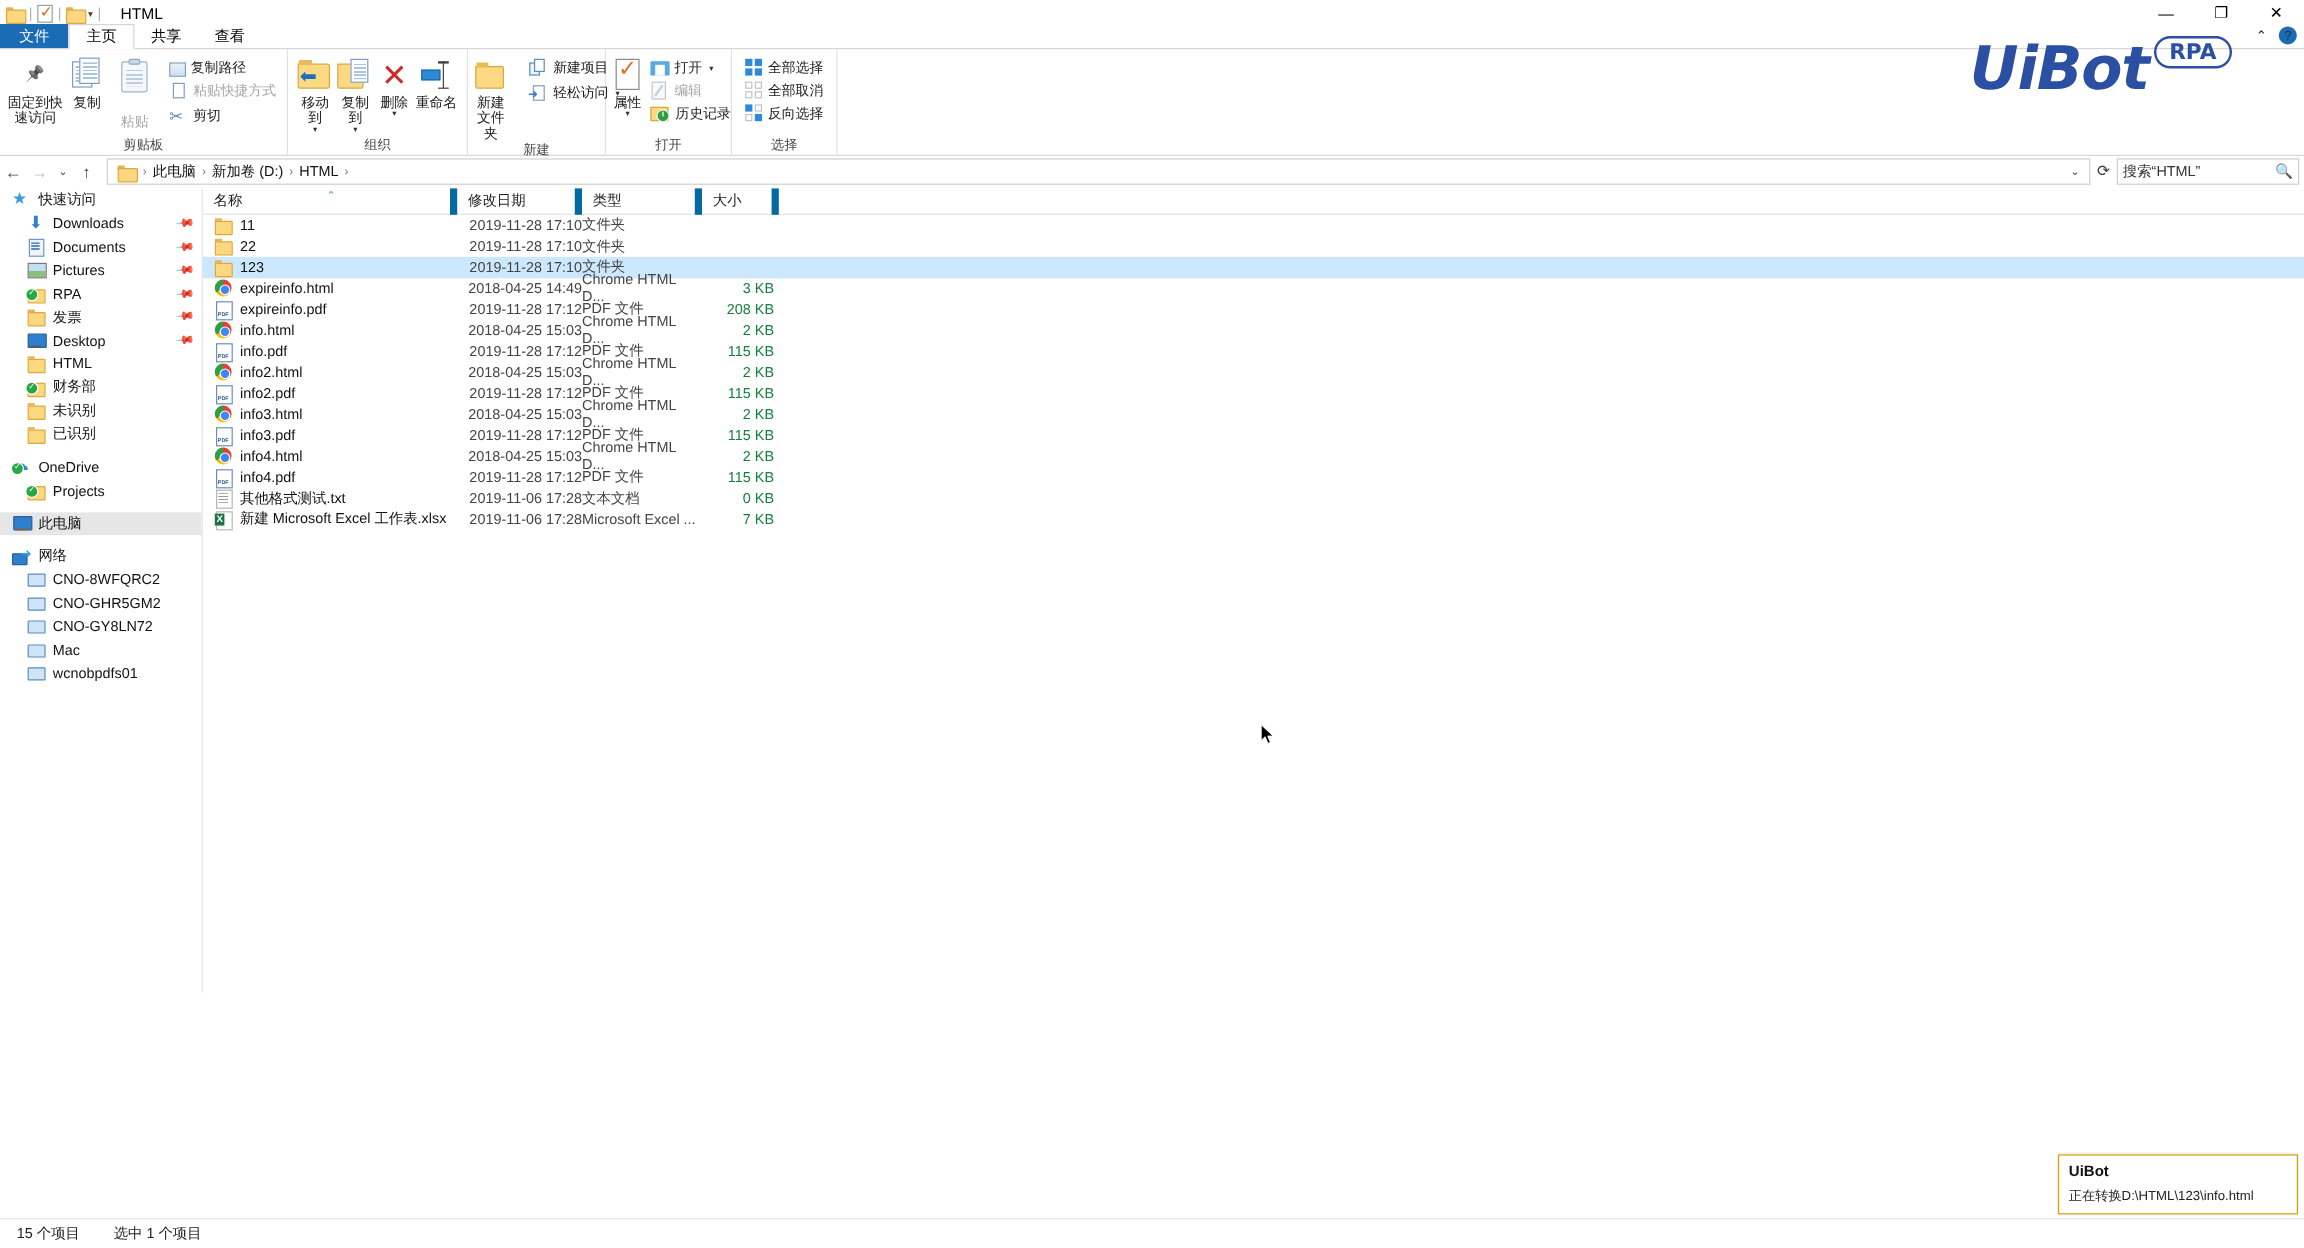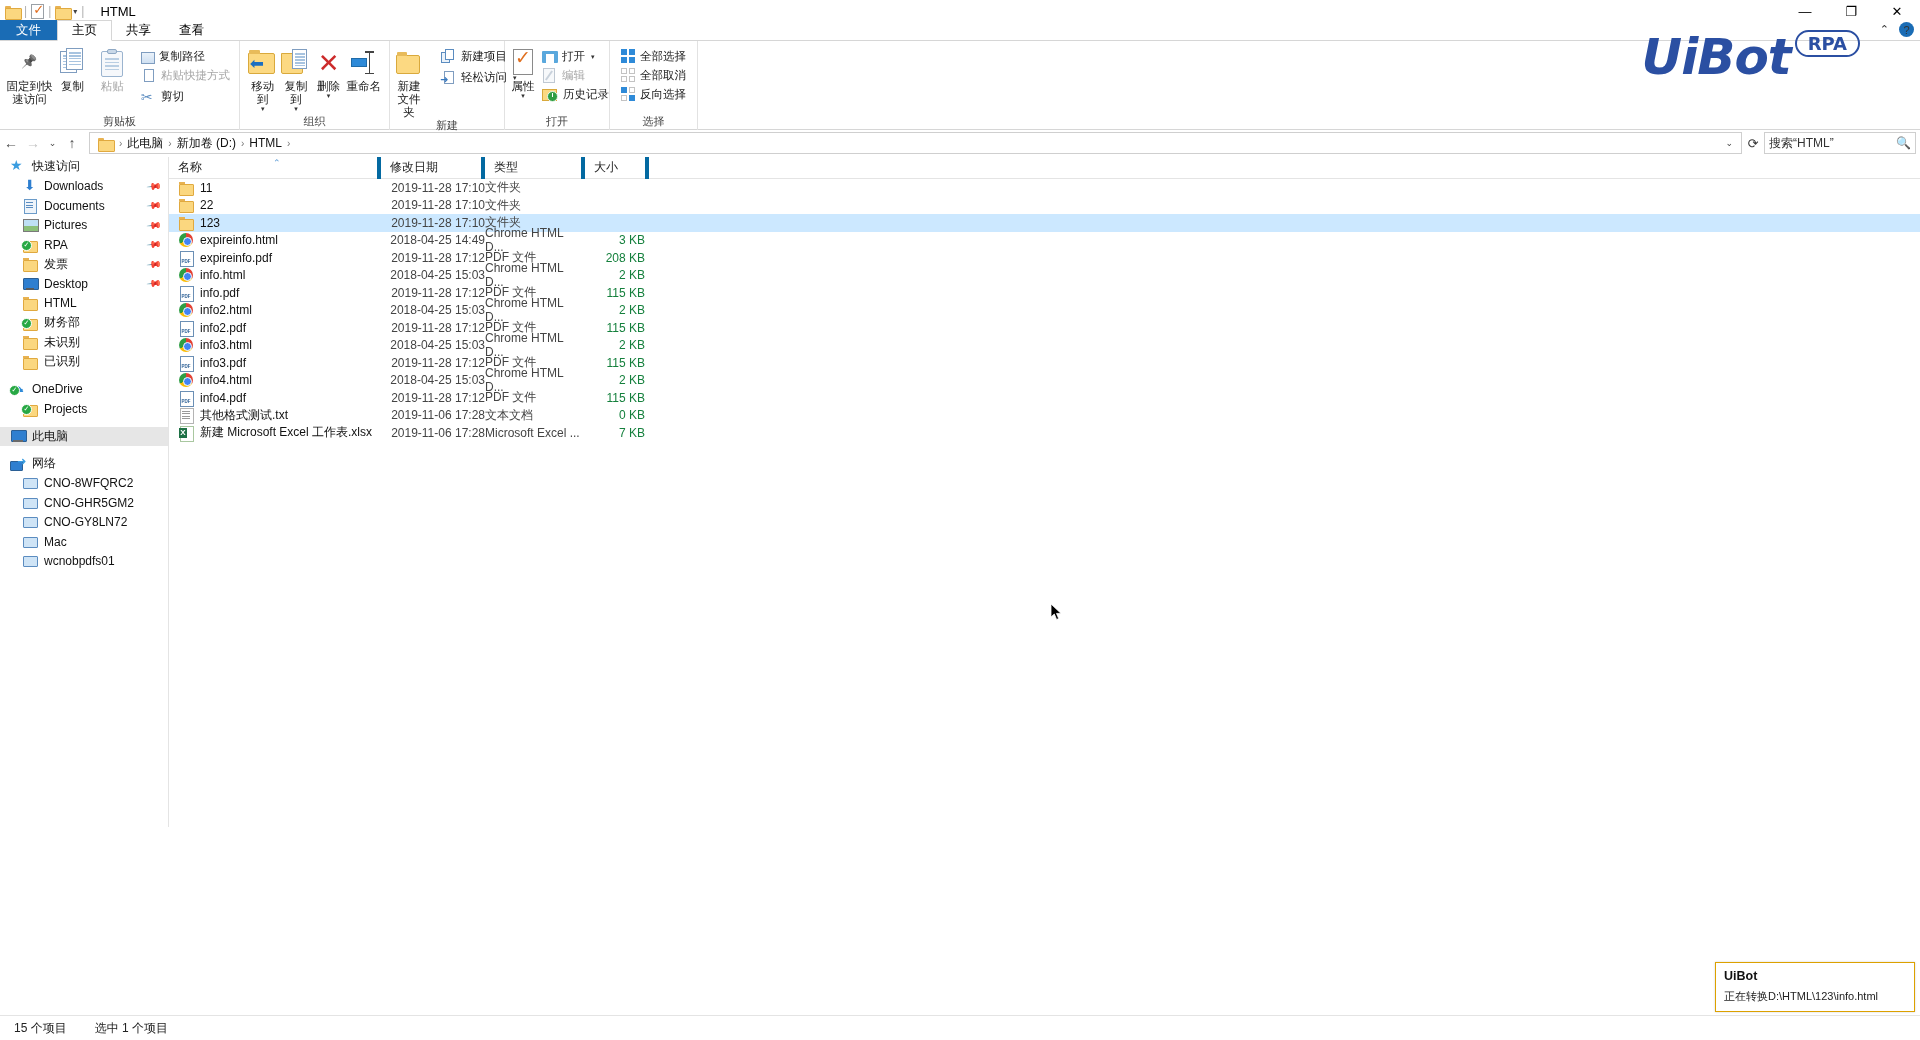--- a/index.html
+++ b/index.html
@@ -363,21 +363,21 @@
   .listpane {
     position: absolute; left: 168px; top: 157px; width: 1752px; height: 670px;
     background: #fff; border-left: 1px solid #e4e4e4;
   }
   .colhead {
     position: relative; height: 22px; display: flex; align-items: center;
     border-bottom: 1px solid #e4e4e4; font-size: 12px; color: #222;
   }
   .colhead .ch {
     height: 22px; display: flex; align-items: center; padding-left: 9px;
-    border-right: 4px solid #0369a1; position: relative;
+    border-right: 6px solid #0369a1; position: relative;
   }
   .sortmark {
     position: absolute; top: 1px; left: 50%; font-size: 9px; color: #5b9bd5;
   }
   .row {
     display: flex; align-items: center; height: 17.5px; font-size: 12px; color: #111;
   }
   .row.selected { background: #cce8ff; }
   .cell-name { width: 212px; display: flex; align-items: center; gap: 6px; padding-left: 9px; }
   .cell-date { width: 104px; color: #444; text-align: right; }
@@ -523,21 +523,21 @@
         </div>
         <div class="bigbtn" style="width:44px">
           <div class="bicon">
             <span class="ic-copy-doc">
                 <span class="p1"></span>
                 <span class="p2"></span>
               </span>
           </div>
           <div class="blabel">复制</div>
         </div>
-        <div class="bigbtn" style="width:44px; color:#a6a6a6;">
+        <div class="bigbtn" style="width:44px; color:#a6a6a6;gap:16px;">
           <div class="bicon">
             <span class="ic-clip">
                 <span class="board"></span>
                 <span class="clipTop"></span>
                 <span class="lines"></span>
               </span>
           </div>
           <div class="blabel">粘贴</div>
         </div>
         <div class="smallcol" style="margin-left:6px">

